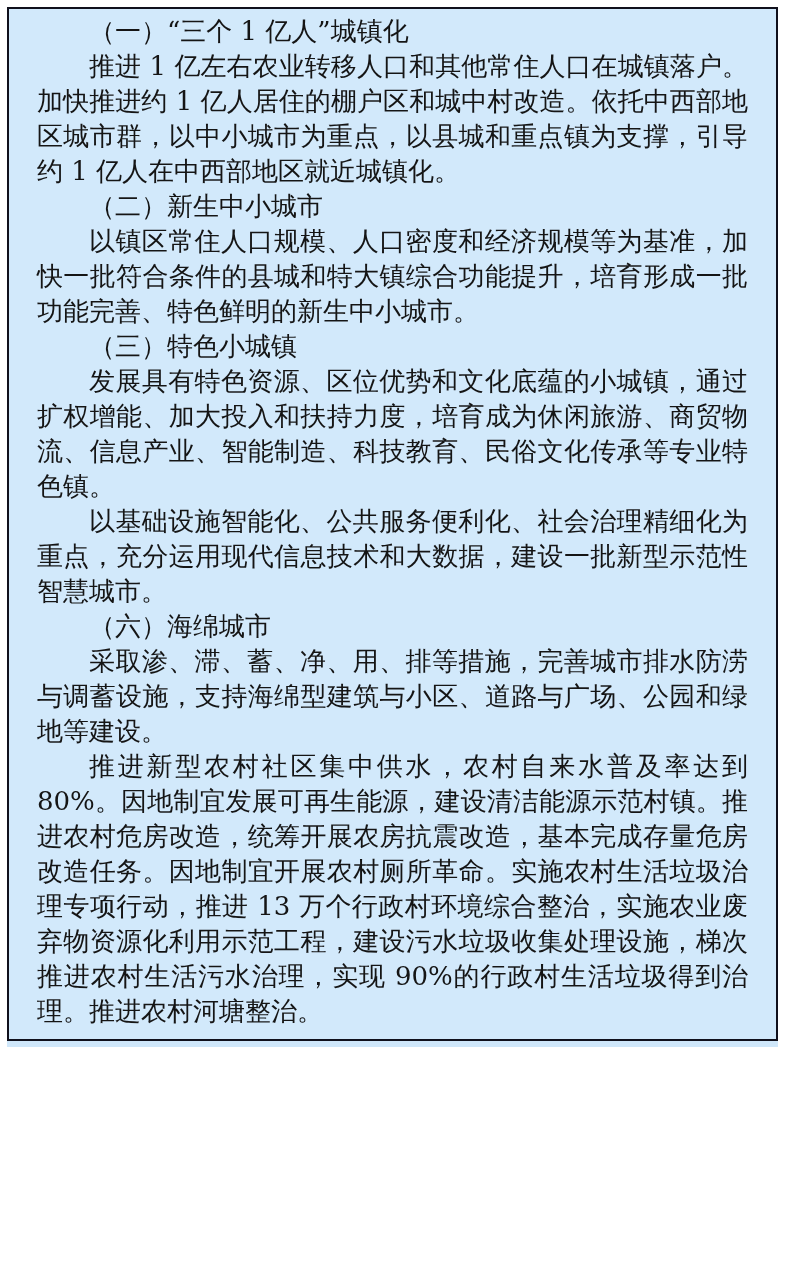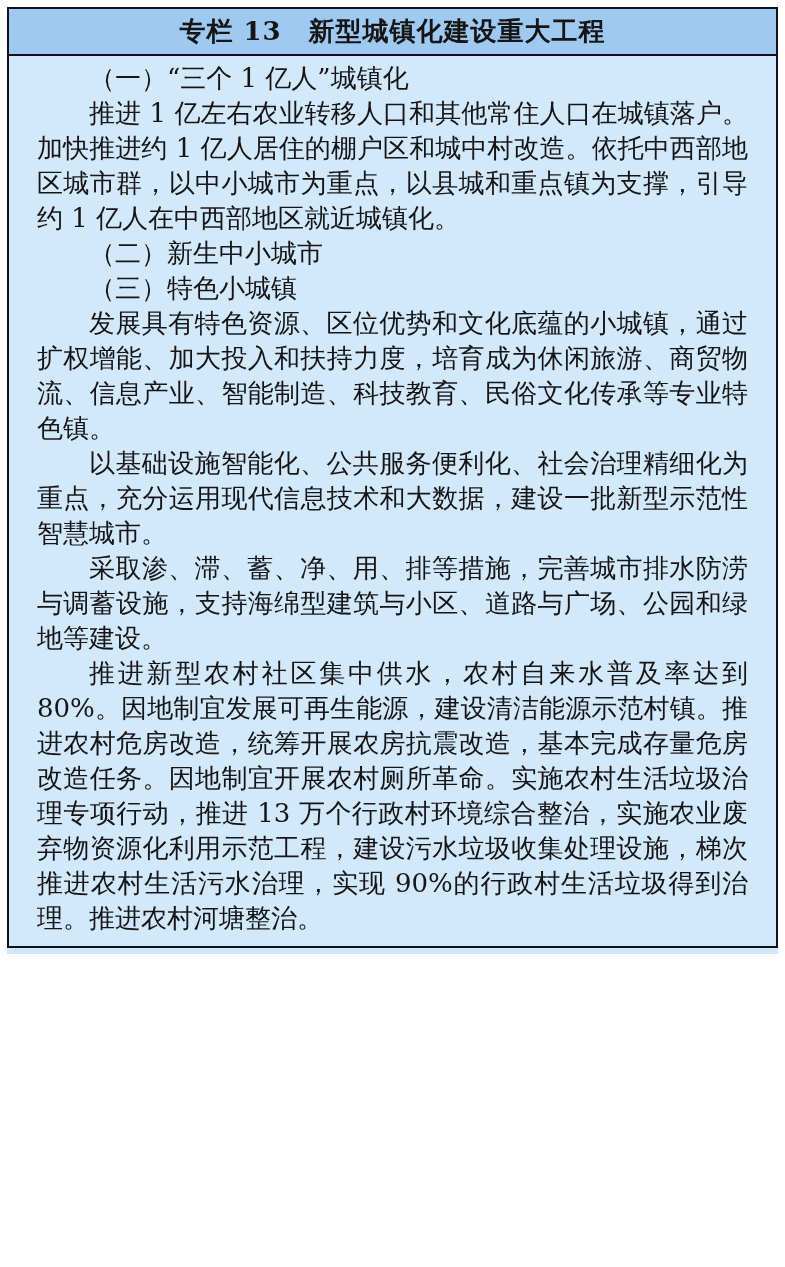--- a/index.html
+++ b/index.html
@@ -51,43 +51,44 @@
     height:6px;
     background:var(--strip);
     margin:0 7px;
   }
 </style>
 </head>
 <body>
 
 <div class="page">
   <div class="panel">
-    <div class="panel-header">专栏 13　新型城镇化建设重大工程</div>
     <div class="panel-body">
 
       <div class="section">
         <div class="section-heading">（一）“三个 1 亿人”城镇化</div>
         <p class="section-paragraph">推进 1 亿左右农业转移人口和其他常住人口在城镇落户。加快推进约 1 亿人居住的棚户区和城中村改造。依托中西部地区城市群，以中小城市为重点，以县城和重点镇为支撑，引导约 1 亿人在中西部地区就近城镇化。</p>
       </div>
 
       <div class="section">
         <div class="section-heading">（二）新生中小城市</div>
+        <p class="section-paragraph">以镇区常住人口规模、人口密度和经济规模等为基准，加快一批符合条件的县城和特大镇综合功能提升，培育形成一批功能完善、特色鲜明的新生中小城市。</p>
       </div>
 
       <div class="section">
         <div class="section-heading">（三）特色小城镇</div>
         <p class="section-paragraph">发展具有特色资源、区位优势和文化底蕴的小城镇，通过扩权增能、加大投入和扶持力度，培育成为休闲旅游、商贸物流、信息产业、智能制造、科技教育、民俗文化传承等专业特色镇。</p>
       </div>
 
       <div class="section">
         <p class="section-paragraph">以基础设施智能化、公共服务便利化、社会治理精细化为重点，充分运用现代信息技术和大数据，建设一批新型示范性智慧城市。</p>
       </div>
 
 
       <div class="section">
+        <div class="section-heading">（六）海绵城市</div>
         <p class="section-paragraph">采取渗、滞、蓄、净、用、排等措施，完善城市排水防涝与调蓄设施，支持海绵型建筑与小区、道路与广场、公园和绿地等建设。</p>
       </div>
 
 
       <div class="section">
         <p class="section-paragraph">推进新型农村社区集中供水，农村自来水普及率达到 80%。因地制宜发展可再生能源，建设清洁能源示范村镇。推进农村危房改造，统筹开展农房抗震改造，基本完成存量危房改造任务。因地制宜开展农村厕所革命。实施农村生活垃圾治理专项行动，推进 13 万个行政村环境综合整治，实施农业废弃物资源化利用示范工程，建设污水垃圾收集处理设施，梯次推进农村生活污水治理，实现 90%的行政村生活垃圾得到治理。推进农村河塘整治。</p>
       </div>
 
     </div>
   </div>

